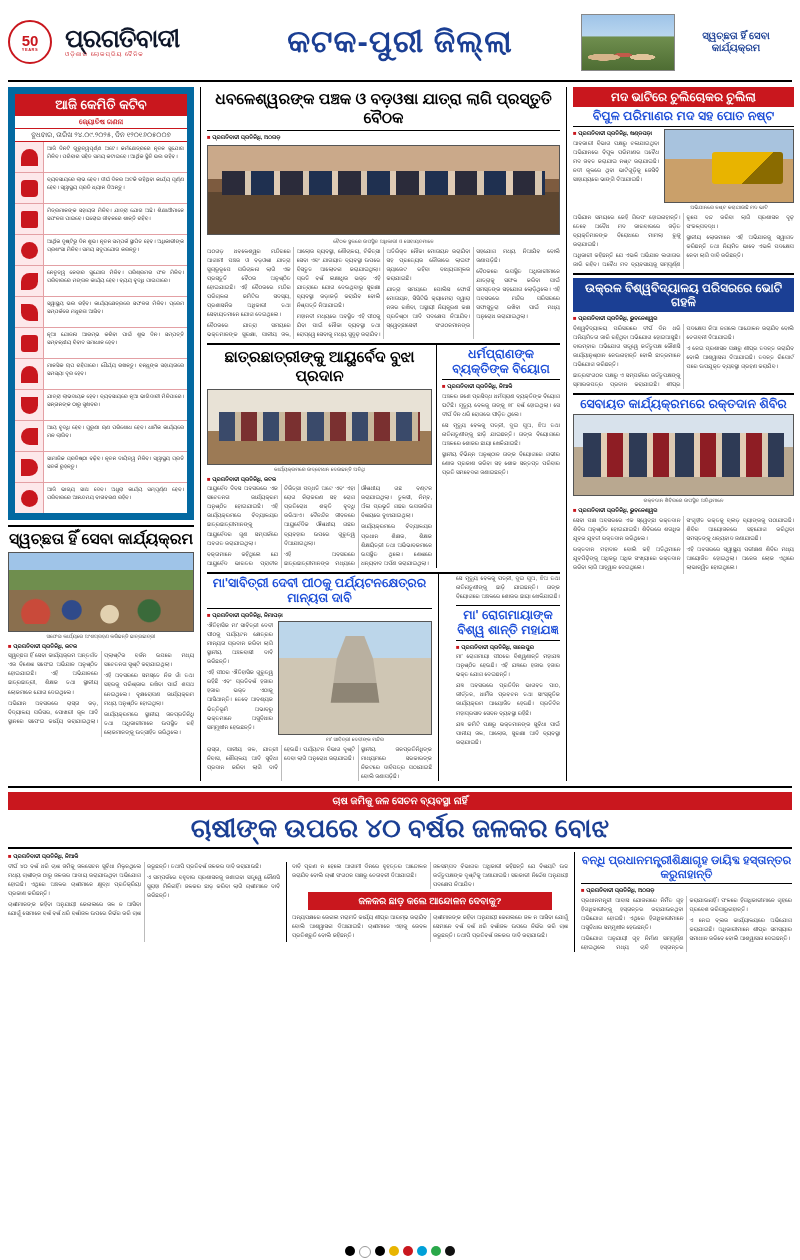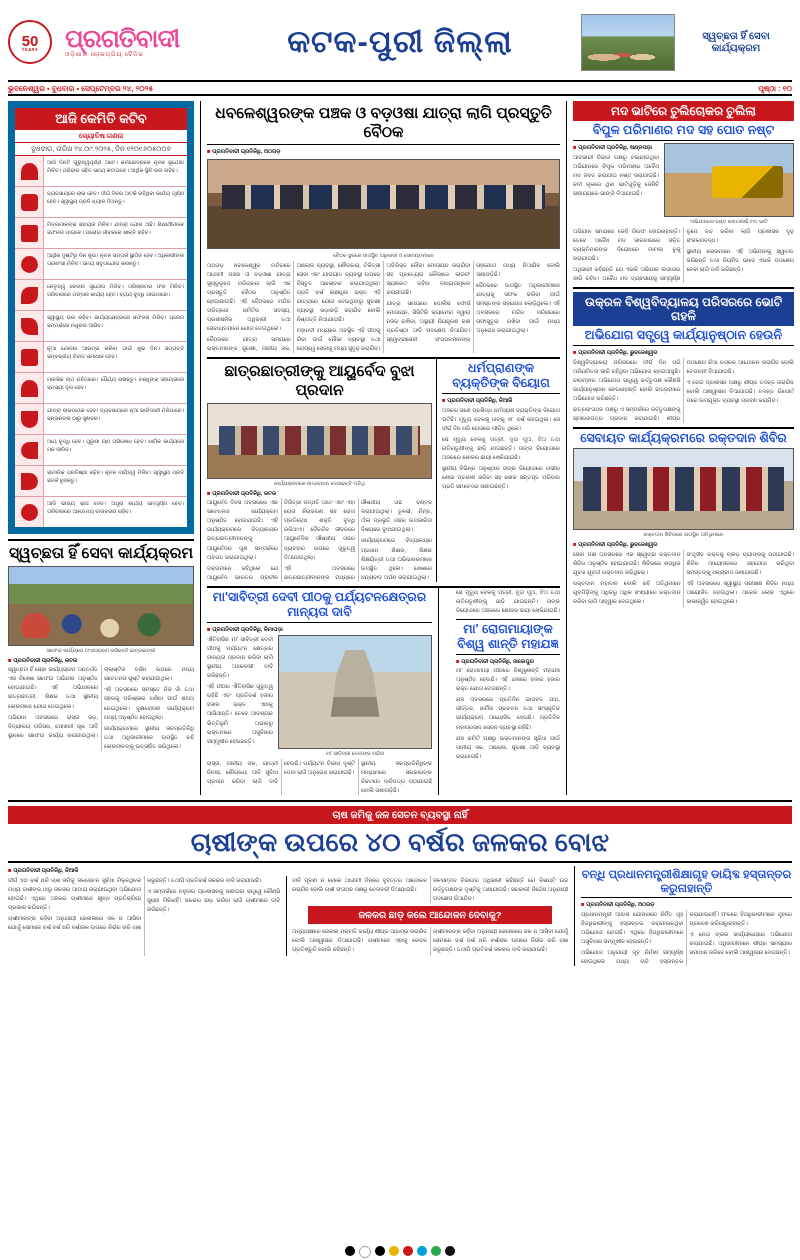--- a/index.html
+++ b/index.html
@@ -15,21 +15,21 @@
 
   
   .masthead{display:flex;align-items:center;height:72px;border-bottom:2px solid #000;padding-bottom:2px;}
   .logo-block{display:flex;align-items:center;width:215px;flex:0 0 215px;gap:8px;}
   .logo-50{
     width:40px;height:40px;border-radius:50%;border:2px solid #c9171e;
     display:flex;flex-direction:column;align-items:center;justify-content:center;
     color:#c9171e;font-weight:bold;font-size:15px;line-height:1;margin-right:5px;
   }
   .logo-50 .yr{font-size:4px;letter-spacing:.5px;}
-  .logo-name{font-size:25px;font-weight:bold;color:#ec4899;letter-spacing:-1px;line-height:1;}
+  .logo-name{font-size:25px;font-weight:bold;color:#0f172a;letter-spacing:-1px;line-height:1;}
   .logo-sub{font-size:6px;color:#c9171e;letter-spacing:1px;}
   .masthead-title{
     flex:1;text-align:center;font-size:31px;font-weight:bold;color:#1b3f94;letter-spacing:1px;
   }
   .masthead-right{width:215px;flex:0 0 215px;display:flex;align-items:center;justify-content:flex-end;gap:5px;}
   .mh-photo{width:92px;height:55px;border:1px solid #888;background:
       linear-gradient(180deg,#9fc4e8 0%,#b9d6ef 38%,#6f8e4e 40%,#4e6d33 100%);position:relative;overflow:hidden;}
   .mh-photo:after{content:"";position:absolute;left:6px;bottom:4px;width:78px;height:22px;
       background:radial-gradient(ellipse at 20% 60%,#d6b48a 0 18%,transparent 19%),
                  radial-gradient(ellipse at 45% 50%,#c25a4a 0 14%,transparent 15%),
@@ -124,24 +124,20 @@
         <div class="logo-name">ପ୍ରଗତିବାଦୀ</div>
         <div class="logo-sub">ଓଡ଼ିଶାର ଲୋକପ୍ରିୟ ଦୈନିକ</div>
       </div>
     </div>
     <div class="masthead-title">କଟକ-ପୁରୀ ଜିଲ୍ଲା</div>
     <div class="masthead-right">
       <div class="mh-photo"></div>
       <div class="mh-cap">ସ୍ୱଚ୍ଛତା ହିଁ ସେବା କାର୍ଯ୍ୟକ୍ରମ</div>
     </div>
   </div>
-  <div class="dateline">
-    <span>ଭୁବନେଶ୍ୱର • ବୁଧବାର • ସେପ୍ଟେମ୍ବର ୨୪, ୨୦୨୫</span>
-    <span>ପୃଷ୍ଠା : ୧୦</span>
-  </div>
 
   <div class="cols">
 
     <div class="col c1">
 
       <div class="astro-box">
         <div class="astro-head">ଆଜି କେମିତି କଟିବ</div>
         <div class="astro-sub">ଜ୍ୟୋତିଷ ଗଣନା</div>
         <div class="astro-sub" style="border-bottom:1px solid #c9171e;color:#333;font-weight:normal;">ବୁଧବାର, ତାରିଖ ୨୪.୦୯.୨୦୨୫, ଦିନ ୧୨୦୧୬୦୫୦୦୭</div>
 
@@ -341,21 +337,20 @@
         </div>
         <div class="txt cols2" style="margin-top:2px">
           <p>ଅଭିଯାନ ସମୟରେ କେହି ଗିରଫ ହୋଇନାହାନ୍ତି। ତେବେ ଅବୈଧ ମଦ କାରବାରରେ ଜଡ଼ିତ ବ୍ୟକ୍ତିମାନଙ୍କ ବିରୋଧରେ ମାମଲା ରୁଜୁ କରାଯାଇଛି।</p>
           <p>ଅଧିକାରୀ କହିଛନ୍ତି ଯେ ଏଭଳି ଅଭିଯାନ ଲଗାତାର ଜାରି ରହିବ। ଅବୈଧ ମଦ ବ୍ୟବସାୟକୁ ସମ୍ପୂର୍ଣ୍ଣ ରୂପେ ବନ୍ଦ କରିବା ଲାଗି ପ୍ରଶାସନ ଦୃଢ଼ ସଂକଳ୍ପବଦ୍ଧ।</p>
           <p>ସ୍ଥାନୀୟ ଲୋକମାନେ ଏହି ଅଭିଯାନକୁ ସ୍ୱାଗତ କରିଛନ୍ତି ତଥା ନିୟମିତ ଭାବେ ଏଭଳି ପଦକ୍ଷେପ ନେବା ଲାଗି ଦାବି କରିଛନ୍ତି।</p>
         </div>
       </div>
 
       <div style="border-top:2px solid #000;margin-top:4px">
         <div class="bar-blue" style="margin-top:3px">ଉକ୍ରଳ ବିଶ୍ୱବିଦ୍ୟାଳୟ ପରିସରରେ ଭୋଟି ଗହଳି</div>
-        <div class="hl-sm" style="border-bottom:1px solid #000">ଅଭିଯୋଗ ସତ୍ତ୍ୱେ କାର୍ଯ୍ୟାନୁଷ୍ଠାନ ହେଉନି</div>
         <div class="txt" style="padding-top:2px">
           <span class="dot lead">ପ୍ରଗତିବାଦୀ ପ୍ରତିନିଧି, ଭୁବନେଶ୍ୱର</span>
         </div>
         <div class="txt cols2">
           <p>ବିଶ୍ୱବିଦ୍ୟାଳୟ ପରିସରରେ ଦୀର୍ଘ ଦିନ ଧରି ଅନିୟମିତତା ଜାରି ରହିଥିବା ଅଭିଯୋଗ ହୋଇଆସୁଛି। ବାରମ୍ବାର ଅଭିଯୋଗ ସତ୍ତ୍ୱେ କର୍ତ୍ତୃପକ୍ଷ କୌଣସି କାର୍ଯ୍ୟାନୁଷ୍ଠାନ ନେଉନାହାନ୍ତି ବୋଲି ଛାତ୍ରମାନେ ଅଭିଯୋଗ କରିଛନ୍ତି।</p>
           <p>ଛାତ୍ରସଂଗଠନ ପକ୍ଷରୁ ଏ ସମ୍ପର୍କରେ କର୍ତ୍ତୃପକ୍ଷଙ୍କୁ ସ୍ମାରକପତ୍ର ପ୍ରଦାନ କରାଯାଇଛି। ଶୀଘ୍ର ପଦକ୍ଷେପ ନିଆ ନଗଲେ ଆନ୍ଦୋଳନ କରାଯିବ ବୋଲି ଚେତାବନୀ ଦିଆଯାଇଛି।</p>
           <p>ଏ ନେଇ ପ୍ରଶାସନ ପକ୍ଷରୁ ଶୀଘ୍ର ତଦନ୍ତ କରାଯିବ ବୋଲି ଆଶ୍ୱାସନା ଦିଆଯାଇଛି। ତଦନ୍ତ ରିପୋର୍ଟ ପରେ ଉପଯୁକ୍ତ ବ୍ୟବସ୍ଥା ଗ୍ରହଣ କରାଯିବ।</p>
         </div>
       </div>
 

